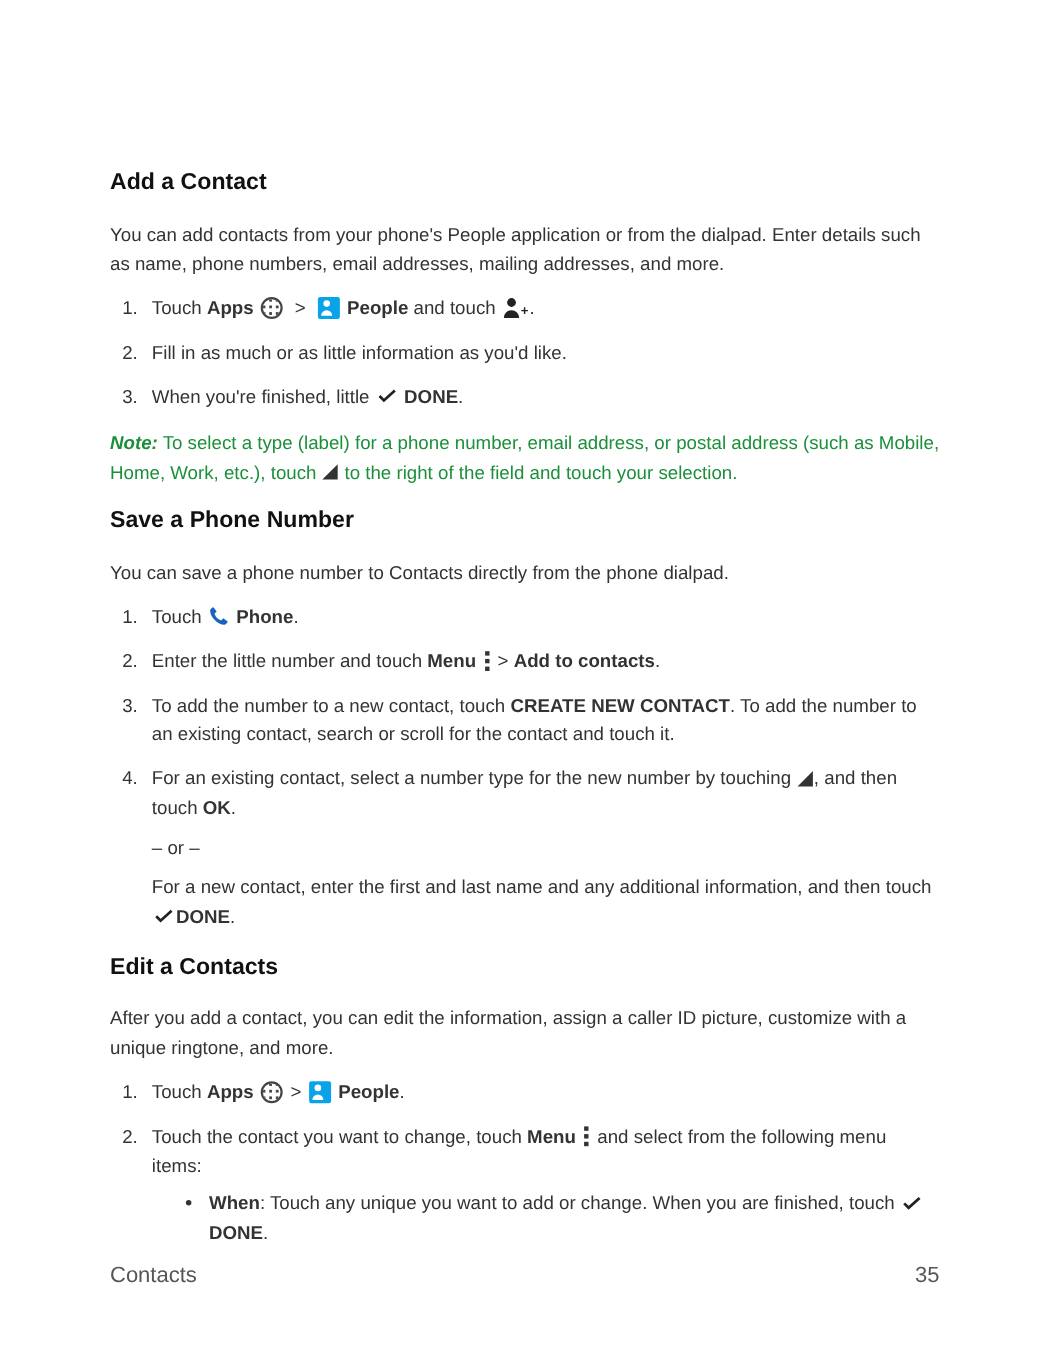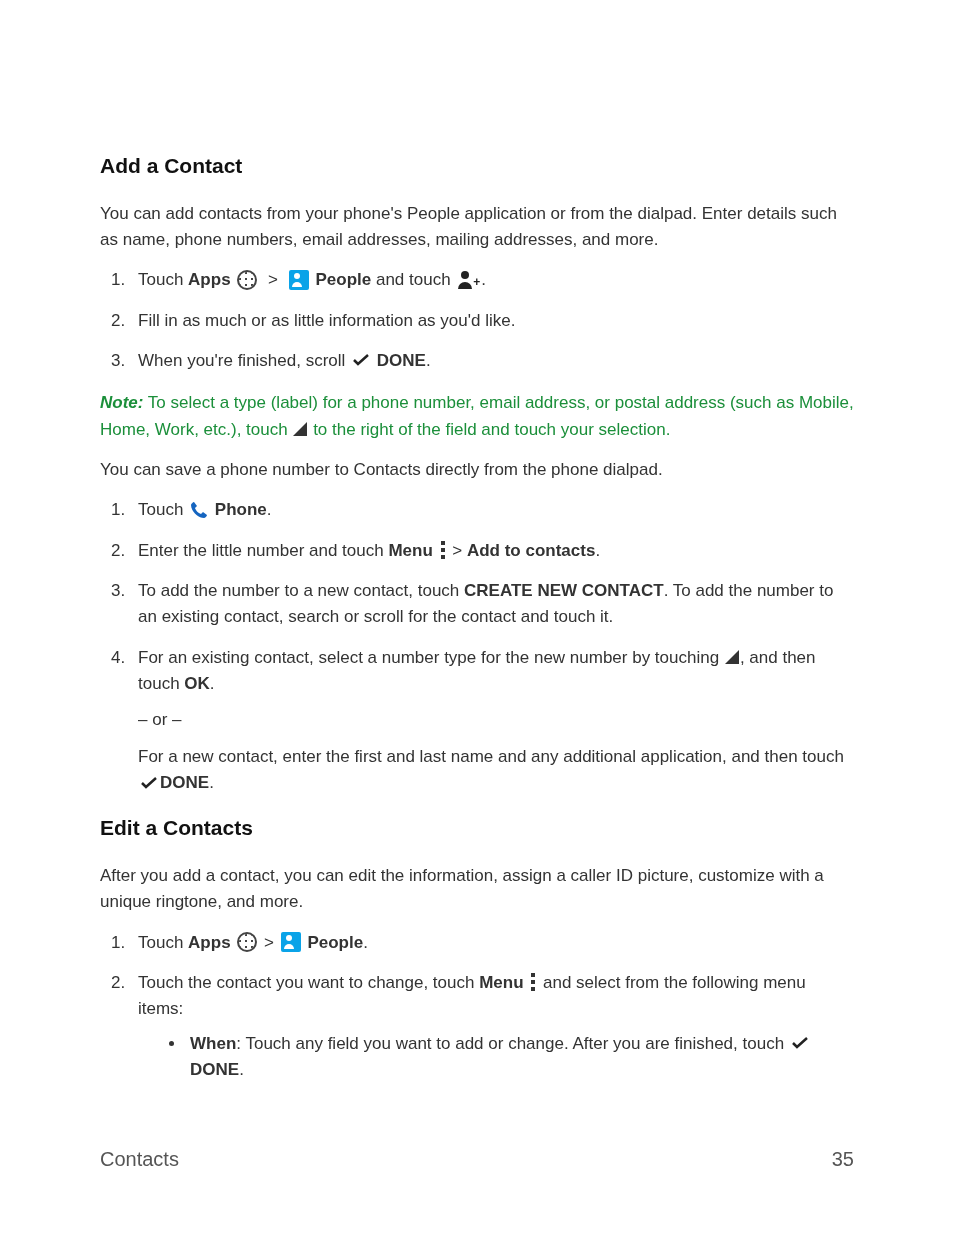--- a/index.html
+++ b/index.html
@@ -183,30 +183,31 @@
 
   <ol>
     <li>
       <span>Touch </span><span class="bold">Apps</span>
       <span class="icon apps-icon"></span>
       <span class="chev">&gt;</span>
       <span class="icon people-icon"></span><span class="bold"> People</span><span> and touch </span><span class="icon add-person-icon"><span class="head"></span><span class="body"></span><span class="plus">+</span></span><span>.</span>
     </li>
     <li>Fill in as much or as little information as you'd like.</li>
     <li>
-      <span>When you're finished, scroll </span><span class="icon check-icon"><svg viewBox="0 0 18 14" width="18" height="14">
+      <span>When you're finished, little </span><span class="icon check-icon"><svg viewBox="0 0 18 14" width="18" height="14">
             <path d="M2 7 L6 11 L16 2" stroke="#222" stroke-width="2.5" fill="none"></path>
           </svg></span><span class="bold"> DONE</span><span>.</span>
     </li>
   </ol>
 
   <p class="note">
     <span class="label">Note:</span><span> To select a type (label) for a phone number, email address, or postal address (such as Mobile, Home, Work, etc.), touch </span><span class="tri-icon"></span><span> to the right of the field and touch your selection.</span>
   </p>
 
+  <h2 class="section gap-section">Save a Phone Number</h2>
   <p>You can save a phone number to Contacts directly from the phone dialpad.</p>
 
   <ol>
     <li>
       <span>Touch </span><span class="icon phone-icon"><svg viewBox="0 0 18 18" width="18" height="18">
             <path d="M4 1 C3 1 1 3 1 4 C1 10 8 17 14 17 C15 17 17 15 17 14 L13 11 L11 13 C8 12 6 10 5 7 L7 5 Z" fill="#1565c0"></path>
           </svg></span><span class="bold"> Phone</span><span>.</span>
     </li>
     <li>
       <span>Enter the little number and touch </span><span class="bold">Menu</span>
@@ -216,21 +217,21 @@
           <span></span>
         </span><span> &gt; </span><span class="bold">Add to contacts</span><span>.</span>
     </li>
     <li>
       <span>To add the number to a new contact, touch </span><span class="bold">CREATE NEW CONTACT</span><span>. To add the number to an existing contact, search or scroll for the contact and touch it.</span>
     </li>
     <li>
       <span>For an existing contact, select a number type for the new number by touching </span><span class="tri-icon"></span><span>, and then touch </span><span class="bold">OK</span><span>.</span>
       <p class="sub">– or –</p>
       <p class="sub">
-        <span>For a new contact, enter the first and last name and any additional application, and then touch </span><span class="icon check-icon"><svg viewBox="0 0 18 14" width="18" height="14">
+        <span>For a new contact, enter the first and last name and any additional information, and then touch </span><span class="icon check-icon"><svg viewBox="0 0 18 14" width="18" height="14">
               <path d="M2 7 L6 11 L16 2" stroke="#222" stroke-width="2.5" fill="none"></path>
             </svg></span><span class="bold">DONE</span><span>.</span>
       </p>
     </li>
   </ol>
 
   <h2 class="section gap-section">Edit a Contacts</h2>
   <p>After you add a contact, you can edit the information, assign a caller ID picture, customize with a unique ringtone, and more.</p>
 
   <ol>
@@ -240,21 +241,21 @@
     </li>
     <li>
       <span>Touch the contact you want to change, touch </span><span class="bold">Menu</span>
       <span class="menu-icon">
           <span></span>
           <span></span>
           <span></span>
         </span><span> and select from the following menu items:</span>
       <ul>
         <li>
-          <span class="bold">When</span><span>: Touch any field you want to add or change. After you are finished, touch </span><span class="icon check-icon"><svg viewBox="0 0 18 14" width="18" height="14">
+          <span class="bold">When</span><span>: Touch any unique you want to add or change. When you are finished, touch </span><span class="icon check-icon"><svg viewBox="0 0 18 14" width="18" height="14">
                 <path d="M2 7 L6 11 L16 2" stroke="#222" stroke-width="2.5" fill="none"></path>
               </svg></span><span class="bold"> DONE</span><span>.</span>
         </li>
       </ul>
     </li>
   </ol>
 
   <div class="footer">
     <span>Contacts</span>
     <span>35</span>

